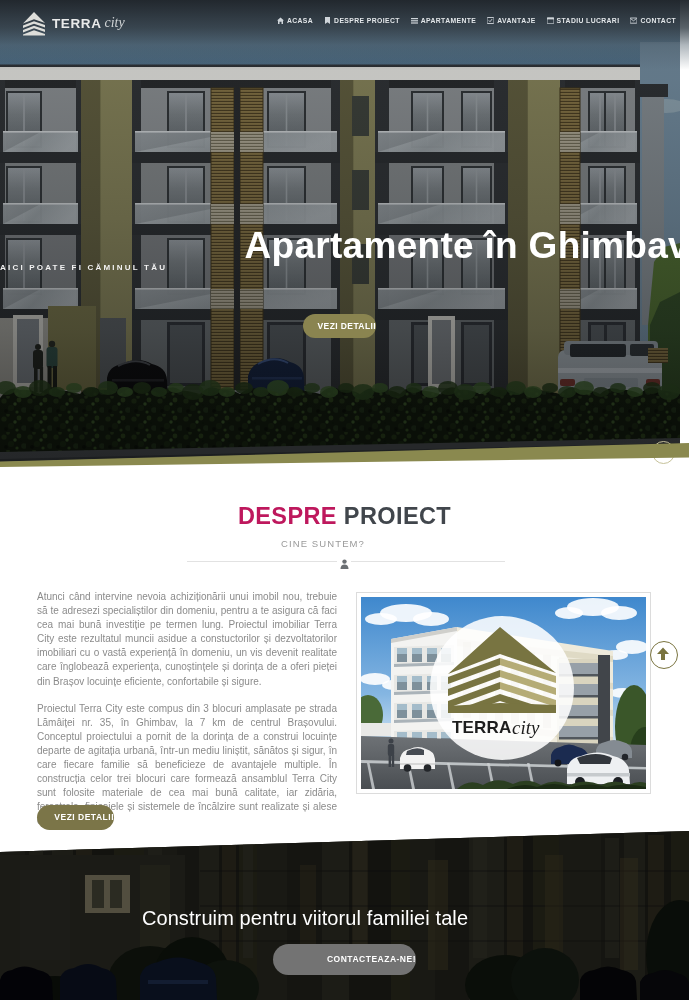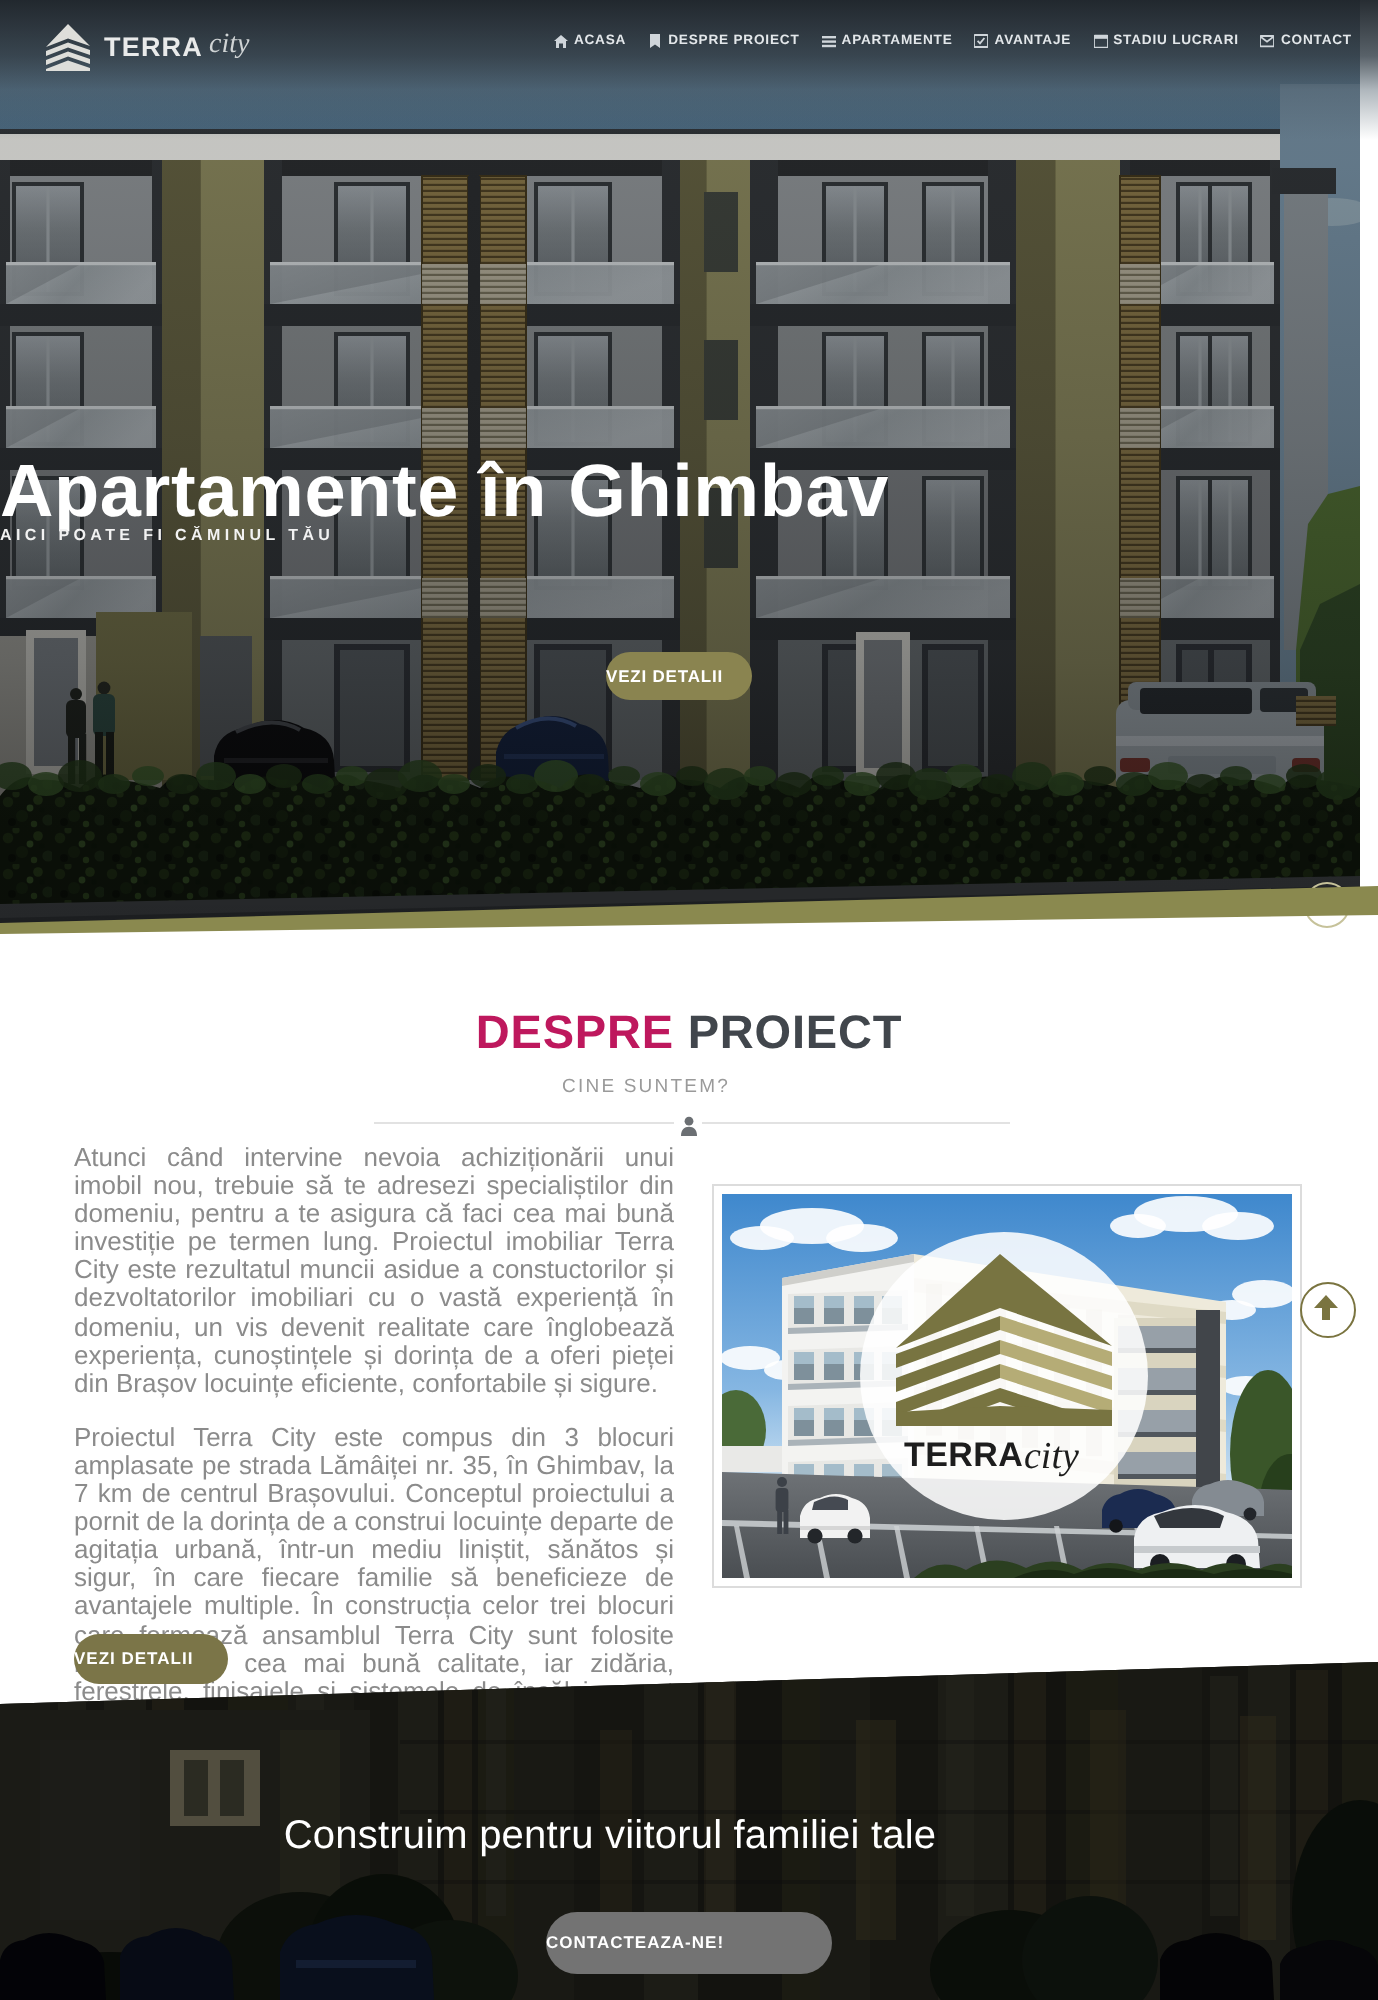--- a/index.html
+++ b/index.html
@@ -18,41 +18,41 @@
     color:#e3e7ea;letter-spacing:0.4px;}
   .nav .it svg{margin-right:3px;}
 
   
   .hero{position:absolute;top:0;left:0;width:689px;height:470px;z-index:1;}
   .hero-img{position:absolute;top:0;left:0;width:680px;height:463px;
     clip-path:polygon(0 0,680px 0,680px 444px,0 462px);}
   .hero-shade{position:absolute;top:0;left:0;width:680px;height:463px;z-index:5;
     clip-path:polygon(0 0,680px 0,680px 444px,0 462px);
     background:linear-gradient(to bottom, rgba(12,14,16,0.10) 80px, rgba(12,14,16,0.22) 220px, rgba(8,10,12,0.34) 330px, rgba(0,0,0,0.46) 410px, rgba(0,0,0,0.5) 463px);}
-  .hero h1{position:absolute;z-index:6;left:0;top:225px;width:689px;margin:0;text-align:left;
+  .hero h1{position:absolute;z-index:6;left:0;top:225px;width:689px;margin:0;text-align:right;
     font-size:37px;font-weight:bold;color:#fff;letter-spacing:0.3px;}
   .hero .sub{position:absolute;z-index:6;left:0;top:263px;width:689px;
     font-size:8px;font-weight:bold;color:#f2f2f2;letter-spacing:2.2px;}
-  .btn{display:block;text-align:left;color:#fff;font-weight:bold;text-decoration:none;margin-top:12px;}
+  .btn{display:block;text-align:right;color:#fff;font-weight:bold;text-decoration:none;}
   .hero-btn{position:absolute;z-index:6;left:303px;top:314px;width:73px;height:24px;border-radius:12px;
     background:#8a8450;font-size:8.5px;line-height:24px;letter-spacing:0.4px;}
   .scroll-circle{position:absolute;z-index:6;left:652px;top:441px;width:21px;height:21px;
     border:1.5px solid #c6c29a;border-radius:50%;}
   .divider{position:absolute;top:430px;left:0;width:689px;height:45px;z-index:10;}
 
   
   .h2{position:absolute;top:503px;left:0;width:689px;text-align:center;z-index:3;
     font-size:23.5px;font-weight:bold;color:#41464c;letter-spacing:0.4px;}
   .h2 .ol{color:#be185d;}
   .sub2{position:absolute;top:538px;left:0;width:646px;text-align:center;
     font-size:9.5px;color:#9a9a9a;letter-spacing:1.1px;}
   .divline{position:absolute;top:561px;left:187px;width:318px;height:1px;background:#e2e2e2;}
   .divicon{position:absolute;top:555px;left:337px;width:14px;height:13px;background:#fff;text-align:center;}
-  .col-text{position:absolute;top:572px;left:37px;width:300px;color:#8b8b8b;
-    font-size:13px;line-height:14.1px;text-align:justify;}
+  .col-text{position:absolute;top:590px;left:37px;width:300px;color:#8b8b8b;
+    font-size:10px;line-height:14.1px;text-align:justify;}
   .col-text p{margin:0 0 13px 0;}
   .about-btn{position:absolute;top:805px;left:37px;width:77px;height:25px;border-radius:13px;
     background:#7b7548;font-size:8.5px;line-height:25px;letter-spacing:0.5px;}
   .col-img{position:absolute;top:592px;left:356px;width:295px;height:202px;background:#fff;
     border:1px solid #dcdcdc;box-sizing:border-box;padding:4px;}
   .top-btn{position:absolute;top:641px;left:650px;width:26px;height:26px;border-radius:50%;
     border:1.5px solid #7a7440;background:#fff;z-index:5;}
 
   
   .cta{position:absolute;top:830px;left:0;width:689px;height:170px;z-index:2;

